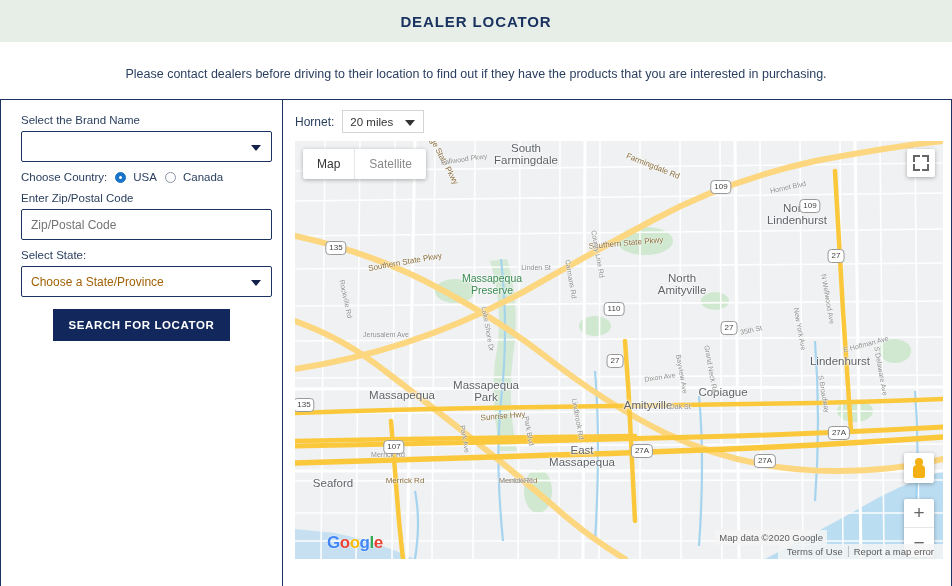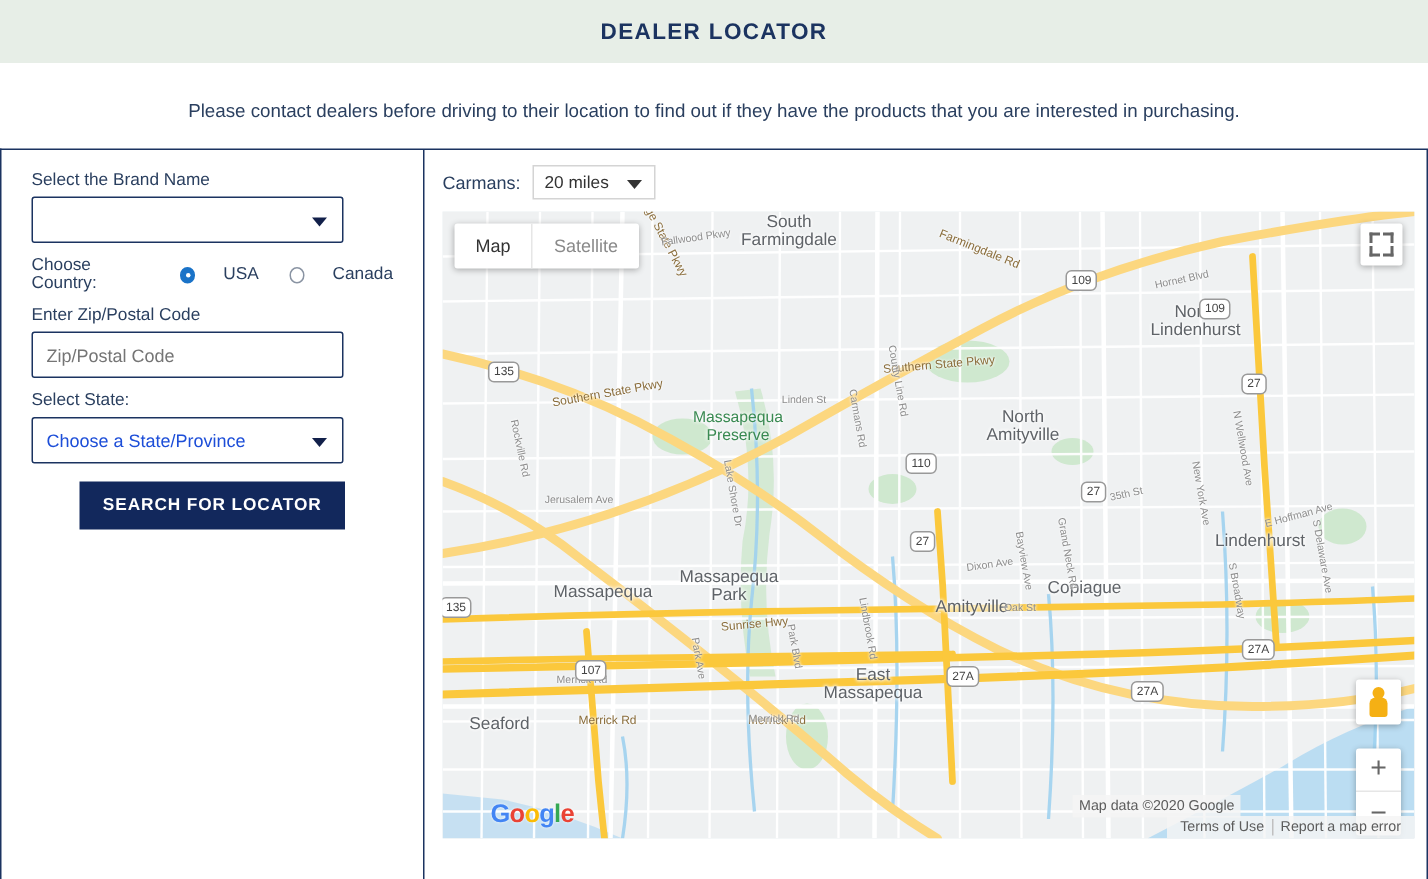--- a/index.html
+++ b/index.html
@@ -33,38 +33,38 @@
     padding: 14px 20px 0 20px; position: relative;
   }
   .map-panel {
     width: 670px; border: 1px solid #1b3360;
     padding: 10px 10px 0 12px; position: relative;
   }
 
   
   .field-label { font-size: 11.5px; color: #2a3f5f; margin-bottom: 5px; }
   .select-box, .text-box {
-    width: 208px; height: 31px; border: 1px solid #1b3360;
+    width: 251px; height: 31px; border: 1px solid #1b3360;
     border-radius: 2px; background: #fff;
     display: flex; align-items: center; padding: 0 9px;
-    font-size: 12px; color: #1d4ed8; position: relative;
+    font-size: 12px; color: #a16207; position: relative;
   }
   .select-box { margin-bottom: 9px; }
   .text-box { margin-bottom: 9px; }
   .caret {
     position: absolute; right: 10px; top: 50%;
     margin-top: -2px;
     width: 0; height: 0;
     border-left: 5px solid transparent;
     border-right: 5px solid transparent;
     border-top: 6px solid #12204a;
   }
   .country-row {
     font-size: 11.5px; color: #2a3f5f; margin-bottom: 9px;
-    display: flex; align-items: center; gap: 16px;
+    display: flex; align-items: center; gap: 4px;
   }
   .radio {
     width: 11px; height: 11px; border-radius: 50%;
     border: 1px solid #8a94a3; display: inline-block;
     position: relative; margin: 0 3px 0 4px; background: #fff;
   }
   .radio.checked { border-color: #1a73c8; background: #1a73c8; }
   .radio.checked::after {
     content: ""; position: absolute; left: 3px; top: 3px;
     width: 3px; height: 3px; border-radius: 50%; background: #fff;
@@ -216,21 +216,21 @@
         <span class="caret"></span>
       </div>
 
 
       <button class="search-btn">SEARCH FOR LOCATOR</button>
     </div>
 
     <div class="map-panel">
 
       <div class="radius-row">
-        <span class="radius-label">Carmans:</span>
+        <span class="radius-label">Hornet:</span>
         <div class="radius-select">
           <span>20 miles</span>
           <span class="caret"></span>
         </div>
       </div>
 
       <div class="map">
         <svg class="map-bg" viewBox="0 0 648 418" preserveAspectRatio="none">
           <rect x="0" y="0" width="648" height="418" fill="#eff1f2"></rect>
 

